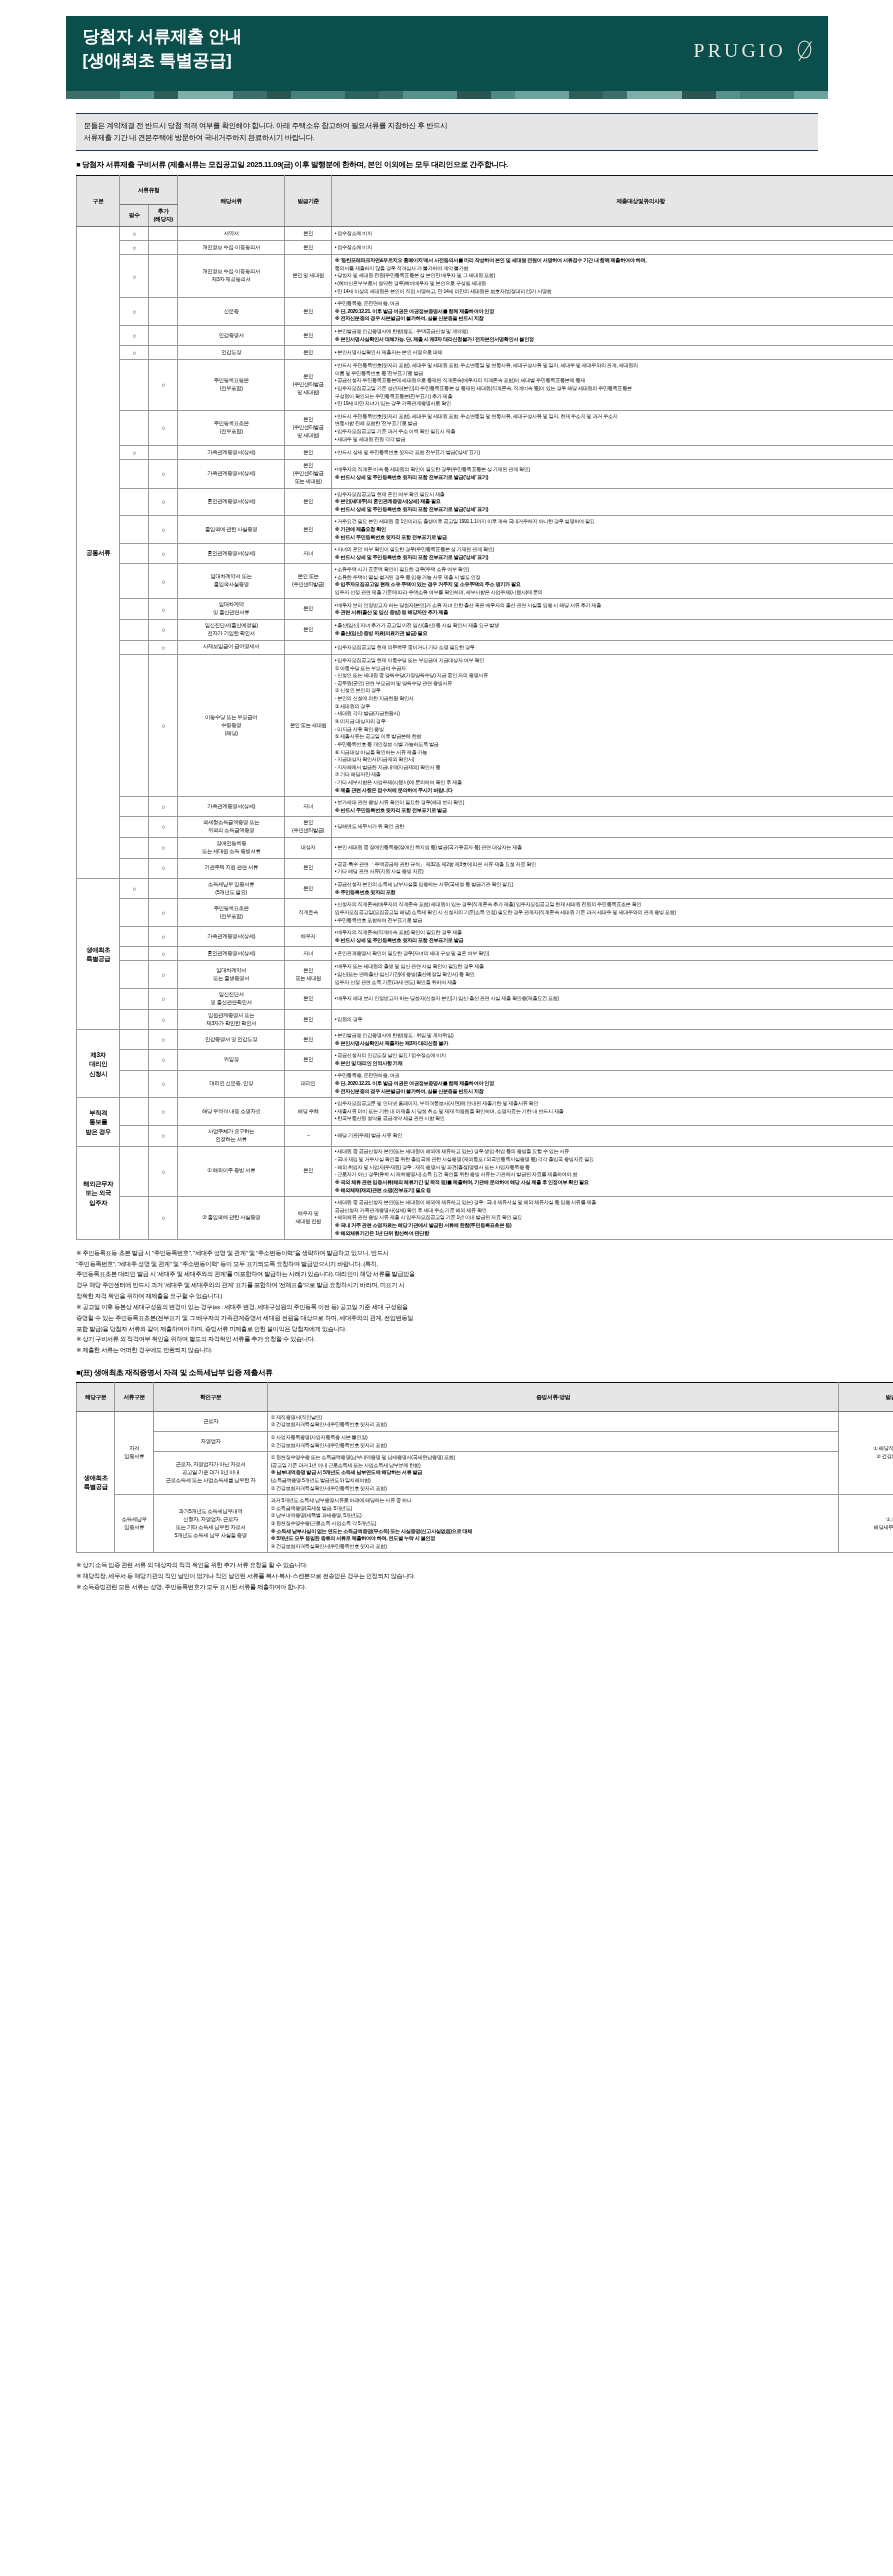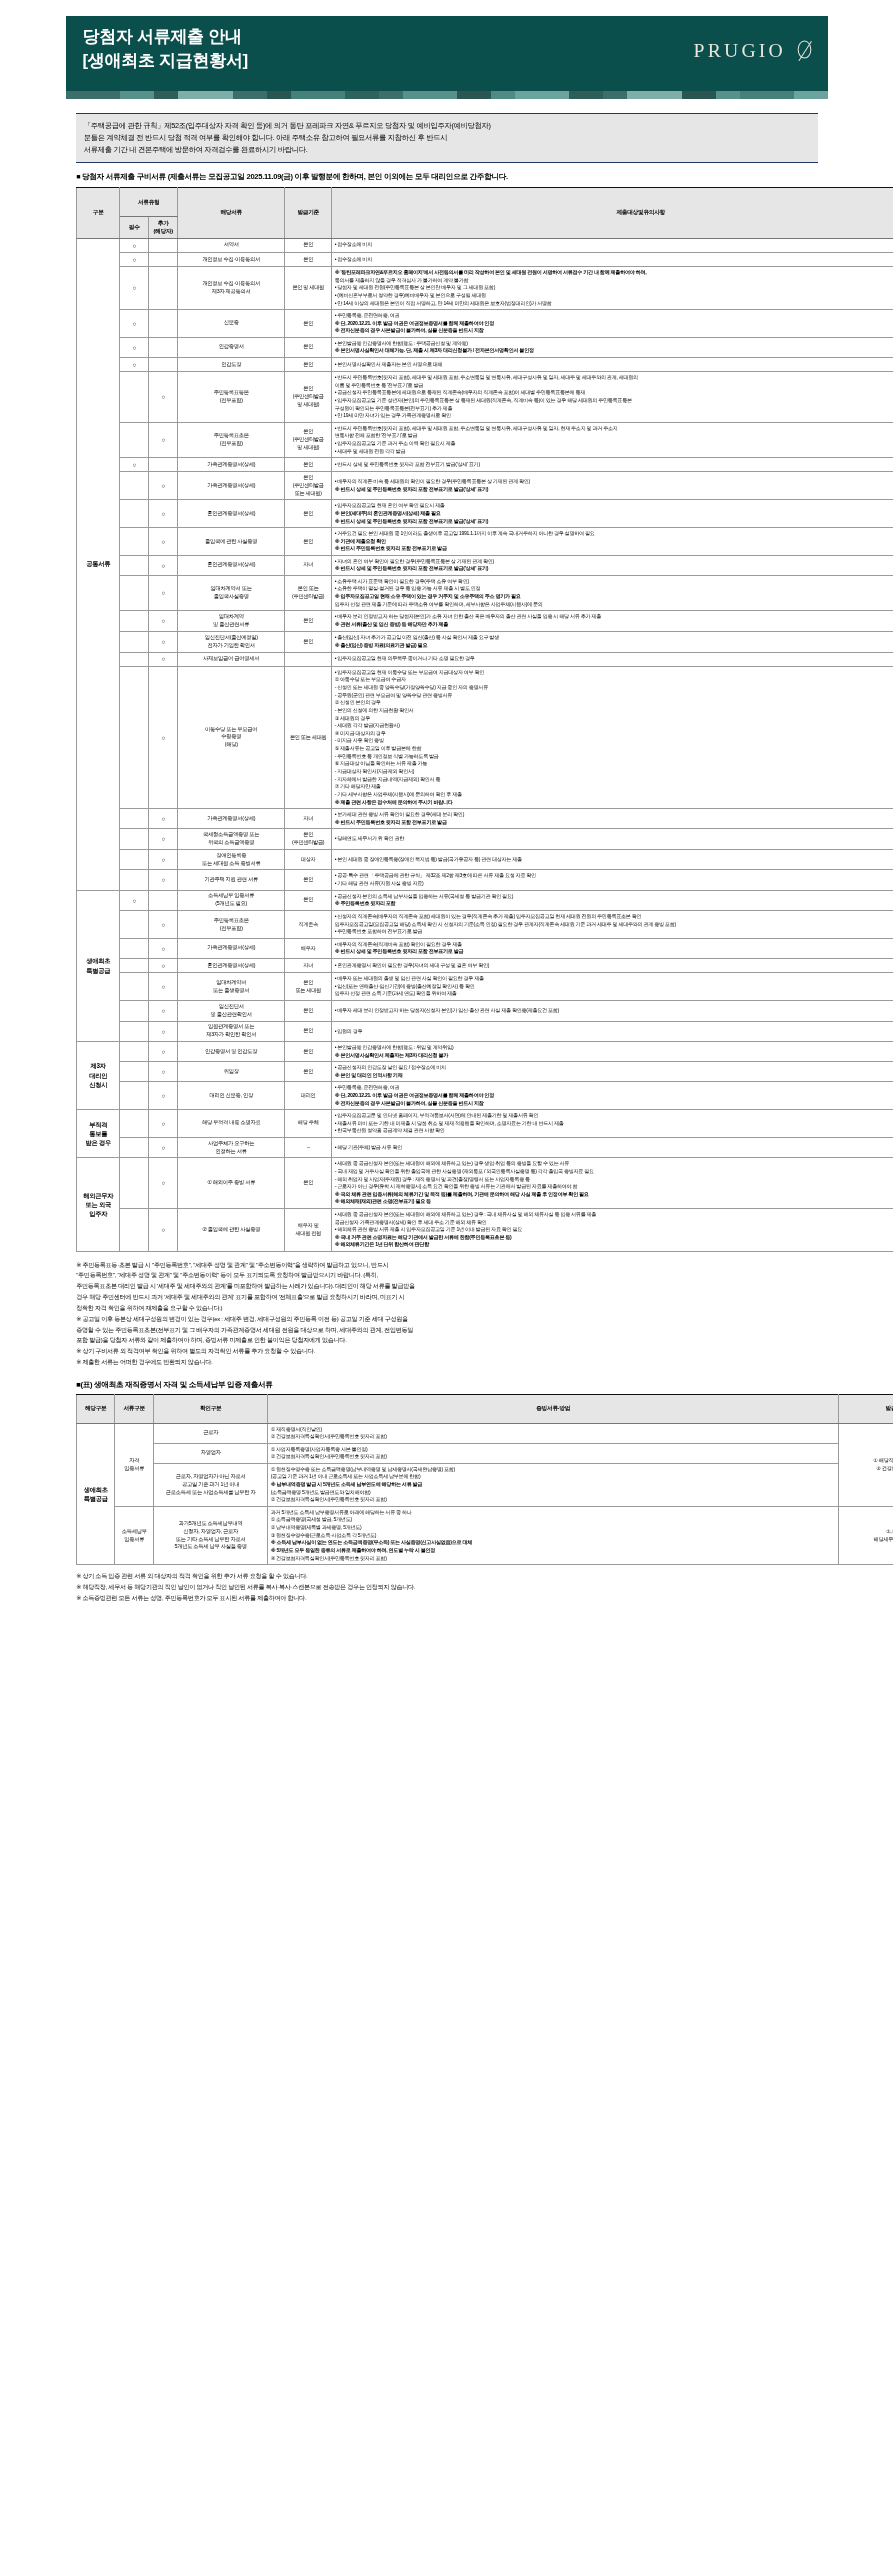--- a/index.html
+++ b/index.html
@@ -125,21 +125,21 @@
   }
   .foot2 { margin:6.3px 10.2px 12.7px 10.2px; font-size:6.1px; line-height:1.7; letter-spacing:-0.3px; }
   .foot2 p { margin:0 0 0.6px 0; }
 </style>
 </head>
 <body>
 
 <div class="page">
 
   <div class="hdr">
-    <div class="hdr-title"><span>당첨자 서류제출 안내</span><br><span>[생애최초 지급현황서]</span></div>
+    <div class="hdr-title"><span>당첨자 서류제출 안내</span><br><span>[생애최초 특별공급]</span></div>
     <div class="hdr-brand">
       <span class="wordmark">PRUGIO</span>
       <svg class="leaf" viewBox="0 0 30 34">
         <ellipse cx="15" cy="15" rx="10" ry="13.5" fill="none" stroke="#e9e6dd" stroke-width="1.6"></ellipse>
         <line x1="26" y1="2" x2="6" y2="33" stroke="#e9e6dd" stroke-width="1.6"></line>
       </svg>
     </div>
   </div>
   <div class="strip">
       <i style="background: rgb(61, 110, 105); flex: 1.6 1 0%;"></i>
@@ -158,23 +158,22 @@
       <i style="background: rgb(47, 94, 89); flex: 1 1 0%;"></i>
       <i style="background: rgb(61, 110, 105); flex: 0.7 1 0%;"></i>
       <i style="background: rgb(127, 173, 168); flex: 1.6 1 0%;"></i>
       <i style="background: rgb(42, 85, 80); flex: 1 1 0%;"></i>
       <i style="background: rgb(88, 144, 139); flex: 0.7 1 0%;"></i>
       <i style="background: rgb(69, 129, 122); flex: 1.6 1 0%;"></i>
       <i style="background: rgb(109, 163, 158); flex: 1 1 0%;"></i>
     </div>
 
   <div class="notice">
-    <p>「주택공급에 관한 규칙」제52조(입주대상자 자격 확인 등)에 의거 동탄 포레파크 자연&amp; 푸르지오 당첨자 및 예비입주자(예비당첨자)</p>
     <p>분들은 계약체결 전 반드시  당첨 적격 여부를 확인해야 합니다. 아래 주택소유 참고하여 필요서류를 지참하신 후 반드시</p>
-    <p>서류제출 기간 내 견본주택에 방문하여 자격검수를 완료하시기 바랍니다.</p>
+    <p>서류제출 기간 내 견본주택에 방문하여 국내거주하지 완료하시기 바랍니다.</p>
   </div>
 
   <div class="sec-title">
     <span class="bullet">■</span><span>당첨자 서류제출 구비서류 (제출서류는 모집공고일 2025.11.09(금) 이후 발행분에 한하며, 본인 이외에는 모두 대리인으로 간주합니다.</span>
   </div>
 
   <table class="doc">
     <colgroup>
       <col style="width:43px">
         <col style="width:29px">

